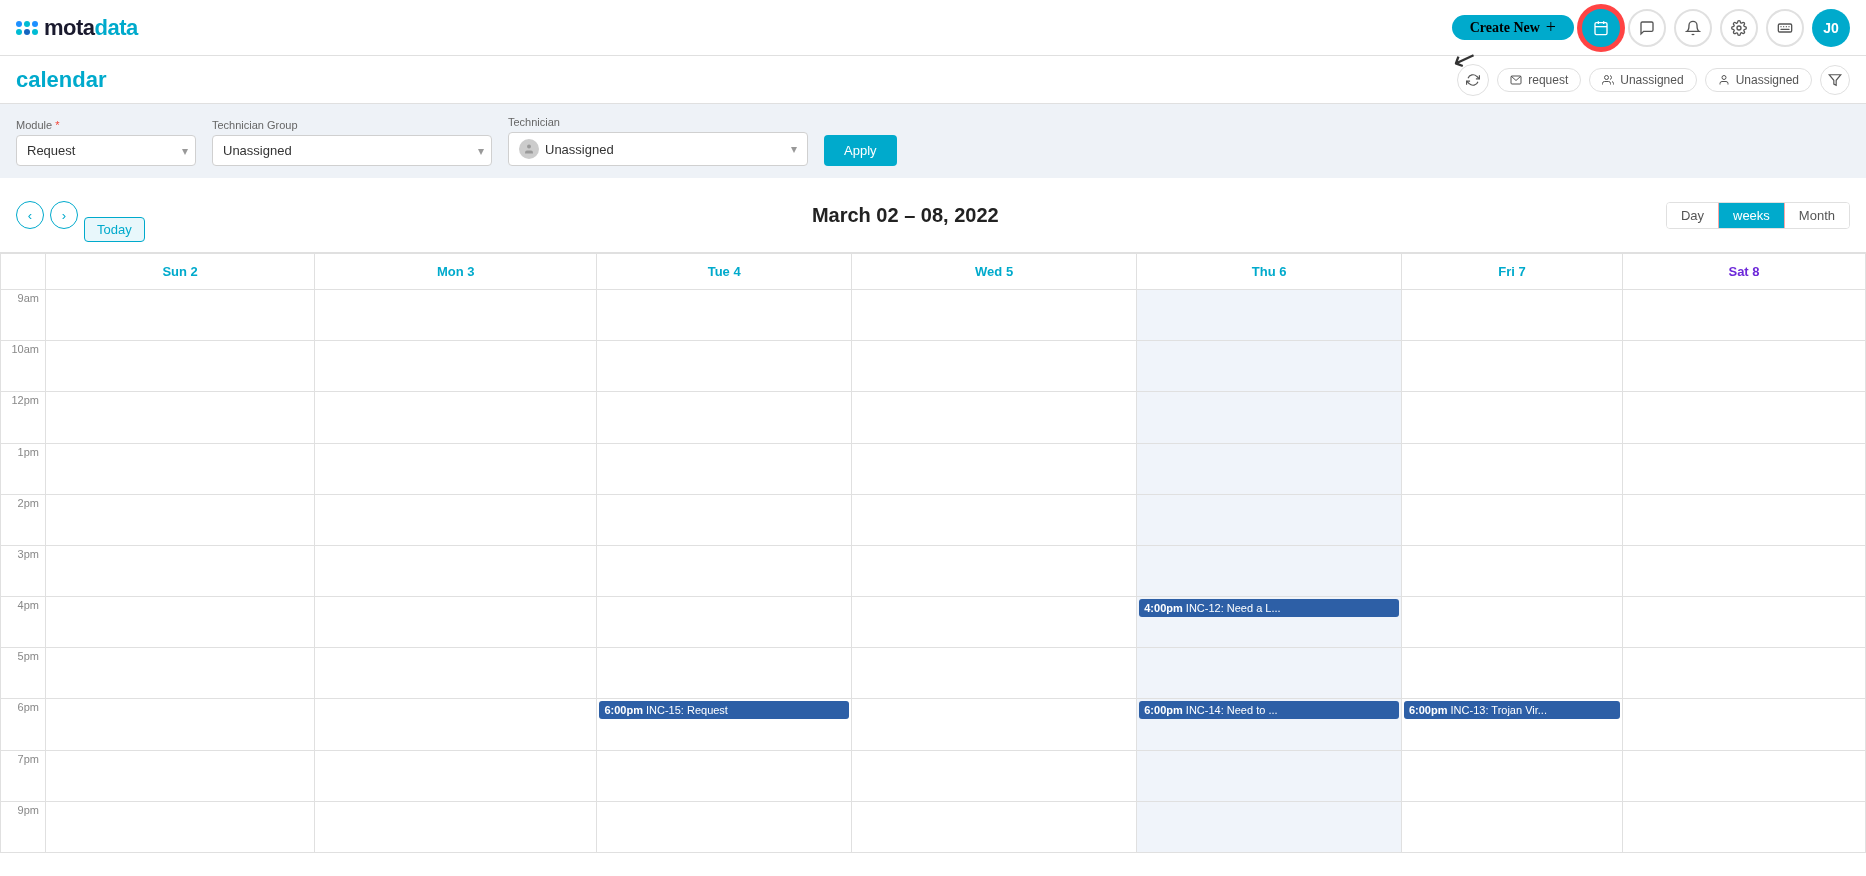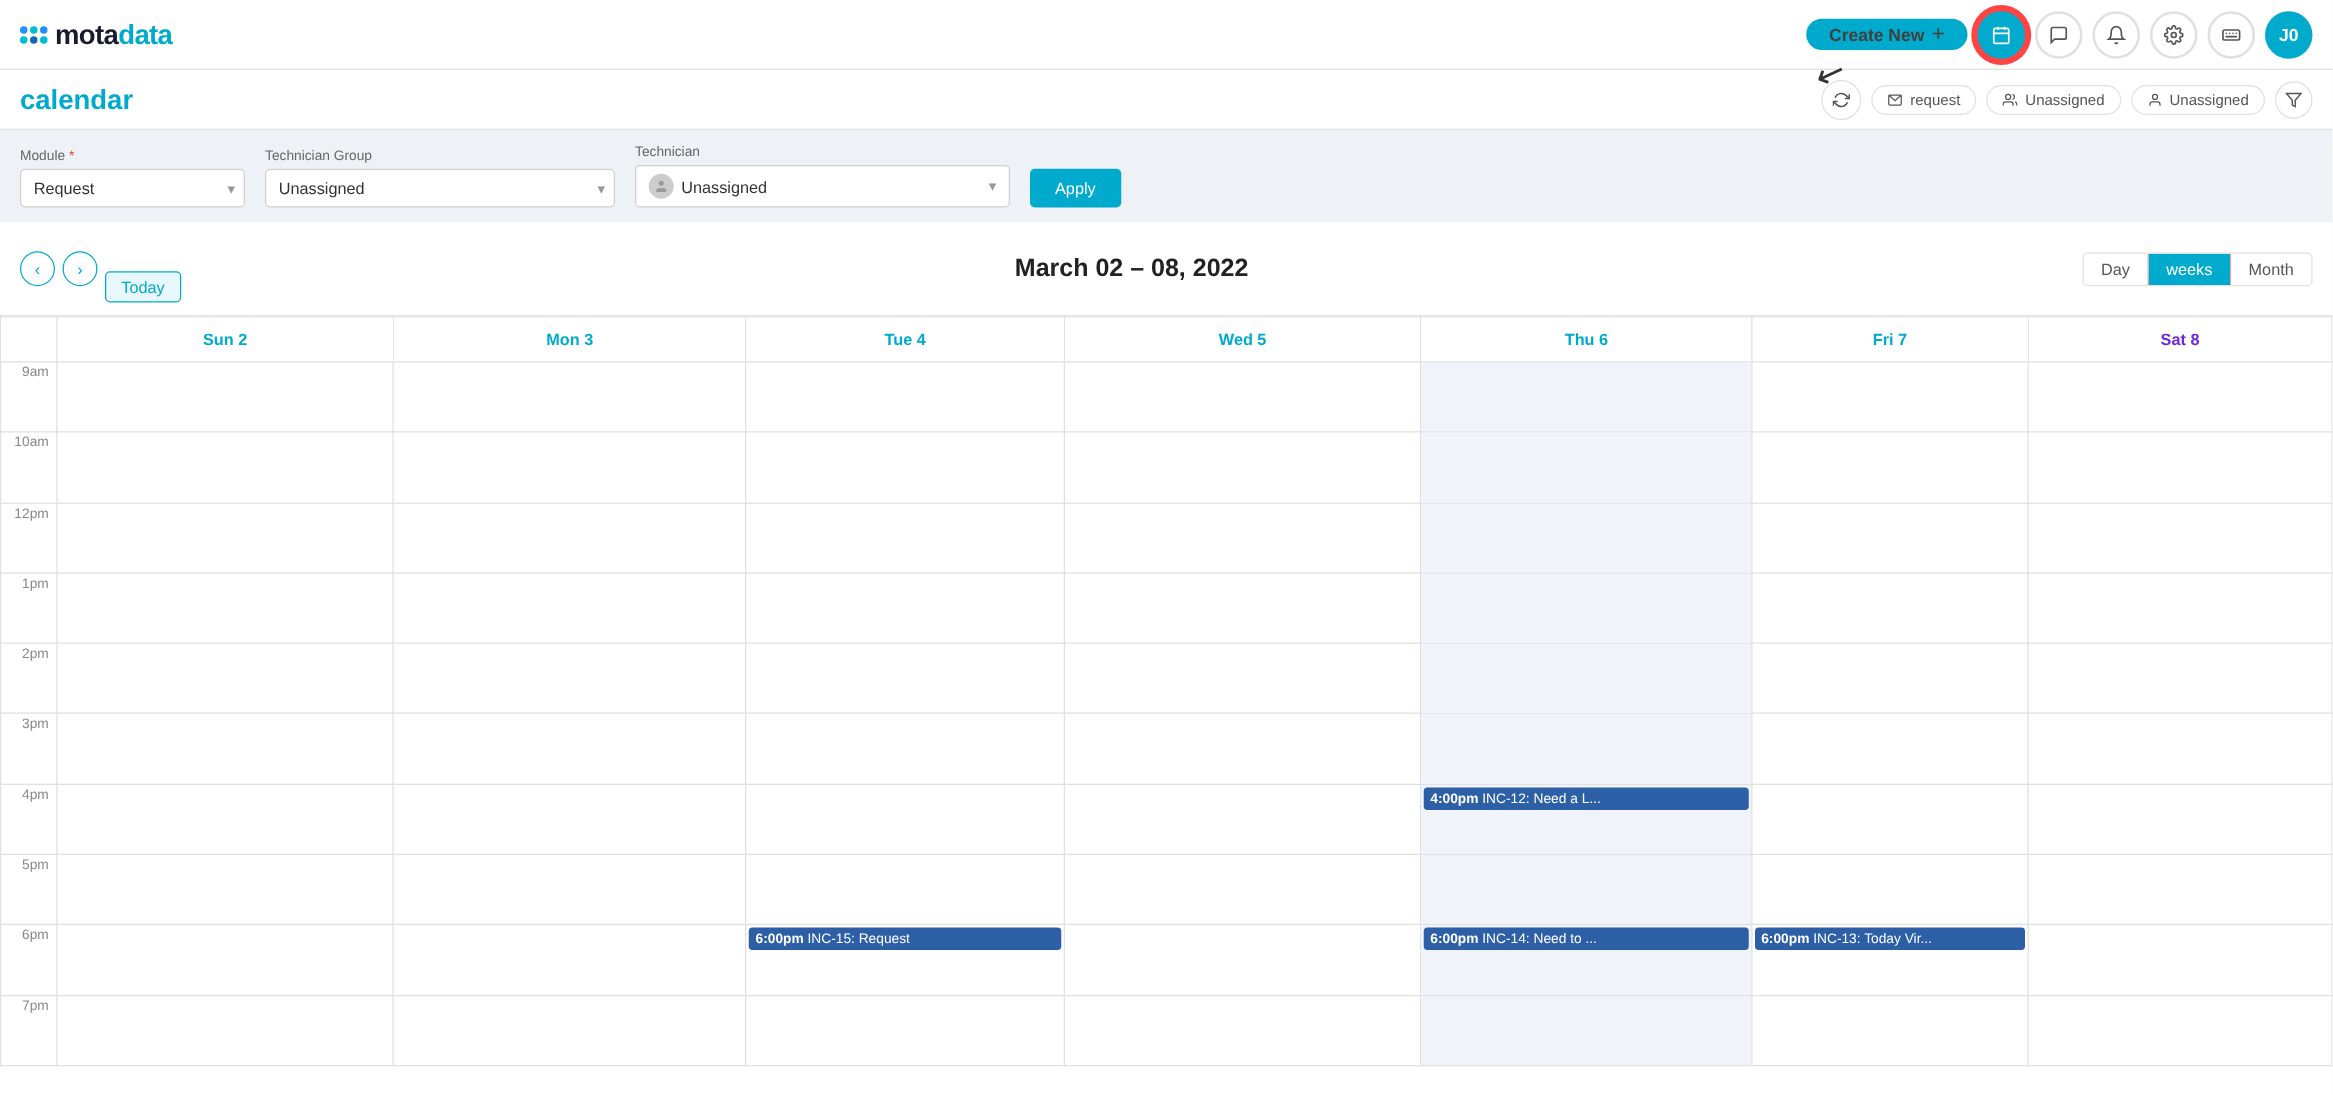--- a/index.html
+++ b/index.html
@@ -33,30 +33,31 @@
     .logo-text { font-size: 22px; font-weight: 700; color: #1a1a2e; letter-spacing: -0.5px; }
     .logo-text span { color: #00aacc; }
 
     .header-right {
       display: flex;
       align-items: center;
       gap: 8px;
     }
     .create-new-btn {
       background: #00aacc;
-      color: #404040;
+      color: #000000;
       border: none;
       border-radius: 20px;
       padding: 2px 18px;
       font-size: 14px;
       font-weight: 600;
       cursor: pointer;
       display: flex;
       align-items: center;
       gap: 6px;
+      font-family: Liberation Serif, serif;
     }
     .create-new-btn .plus { font-size: 18px; font-weight: 300; }
 
     .icon-btn {
       width: 38px;
       height: 38px;
       border-radius: 50%;
       border: 2px solid #e0e0e0;
       background: #fff;
       display: flex;
@@ -631,26 +632,36 @@
             <td class="day-cell"></td>
             <td class="day-cell"></td>
             <td class="day-cell">
               <div class="event-block"><span class="event-time">6:00pm</span> <span>INC-15: Request</span></div>
             </td>
             <td class="day-cell"></td>
             <td class="day-cell thu-col">
               <div class="event-block"><span class="event-time">6:00pm</span> <span>INC-14: Need to ...</span></div>
             </td>
             <td class="day-cell">
-              <div class="event-block"><span class="event-time">6:00pm</span> <span>INC-13: Today Vir...</span></div>
+              <div class="event-block"><span class="event-time">6:00pm</span> <span>INC-13: Trojan Vir...</span></div>
             </td>
             <td class="day-cell"></td>
           </tr>
           <tr>
             <td class="time-col">7pm</td>
+            <td class="day-cell"></td>
+            <td class="day-cell"></td>
+            <td class="day-cell"></td>
+            <td class="day-cell"></td>
+            <td class="day-cell thu-col"></td>
+            <td class="day-cell"></td>
+            <td class="day-cell"></td>
+          </tr>
+          <tr>
+            <td class="time-col">9pm</td>
             <td class="day-cell"></td>
             <td class="day-cell"></td>
             <td class="day-cell"></td>
             <td class="day-cell"></td>
             <td class="day-cell thu-col"></td>
             <td class="day-cell"></td>
             <td class="day-cell"></td>
           </tr>
         </tbody>
     </table>

